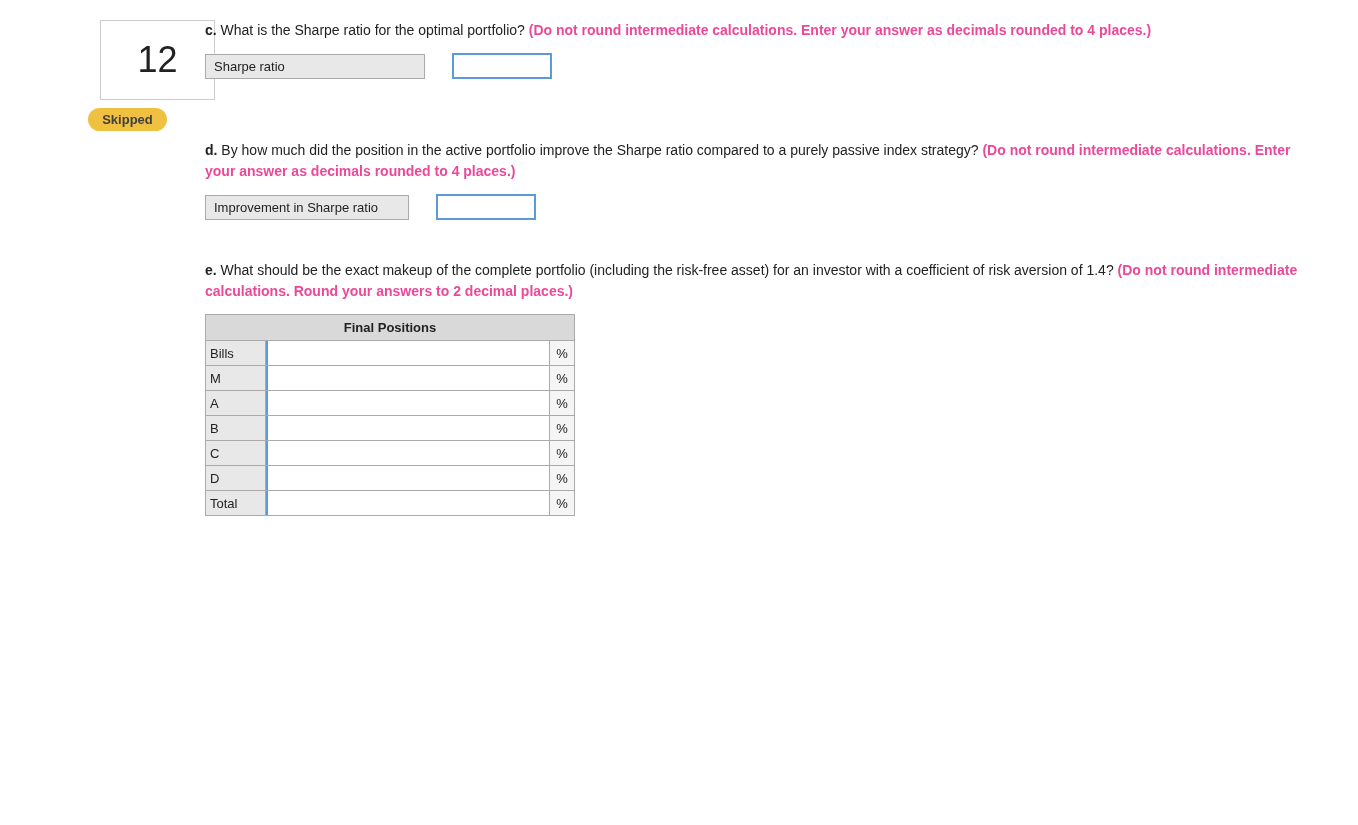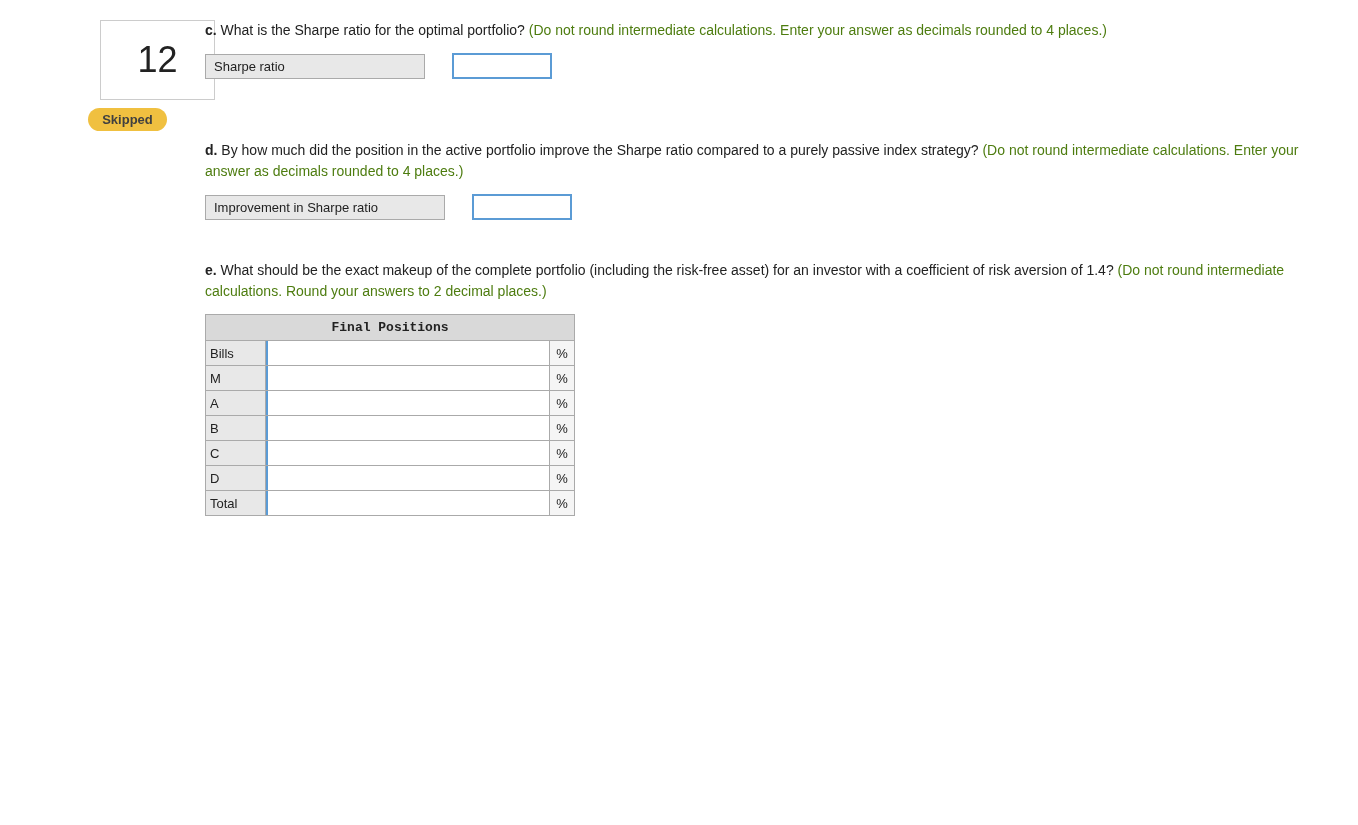--- a/index.html
+++ b/index.html
@@ -46,22 +46,22 @@
       margin-bottom: 30px;
     }
 
     .question-text {
       font-size: 14px;
       margin-bottom: 12px;
       line-height: 1.5;
     }
 
     .question-text .bold-red {
-      color: #4d7c0f;
-      font-weight: normal;
+      color: #ec4899;
+      font-weight: bold;
     }
 
     .question-text .part-label {
       font-weight: bold;
     }
 
     .input-row {
       display: flex;
       align-items: center;
       margin-bottom: 8px;
@@ -128,21 +128,20 @@
       width: 370px;
     }
 
     table.final-positions th {
       background-color: #d9d9d9;
       border: 1px solid #aaa;
       padding: 5px 4px;
       font-size: 13px;
       text-align: center;
       font-weight: bold;
-      font-family: Liberation Mono, monospace;
     }
 
     table.final-positions td {
       border: 1px solid #aaa;
       padding: 2px 4px;
       font-size: 13px;
     }
 
     table.final-positions td.row-label {
       background-color: #e8e8e8;
@@ -172,21 +171,21 @@
 
     .sharpe-label {
       width: 220px;
     }
 
     .sharpe-input {
       width: 100px;
     }
 
     .improvement-label {
-      width: 240px;
+      width: 204px;
     }
 
     .improvement-input {
       width: 100px;
     }
   </style>
 </head>
 <body>
 
 <div class="page-wrapper">

